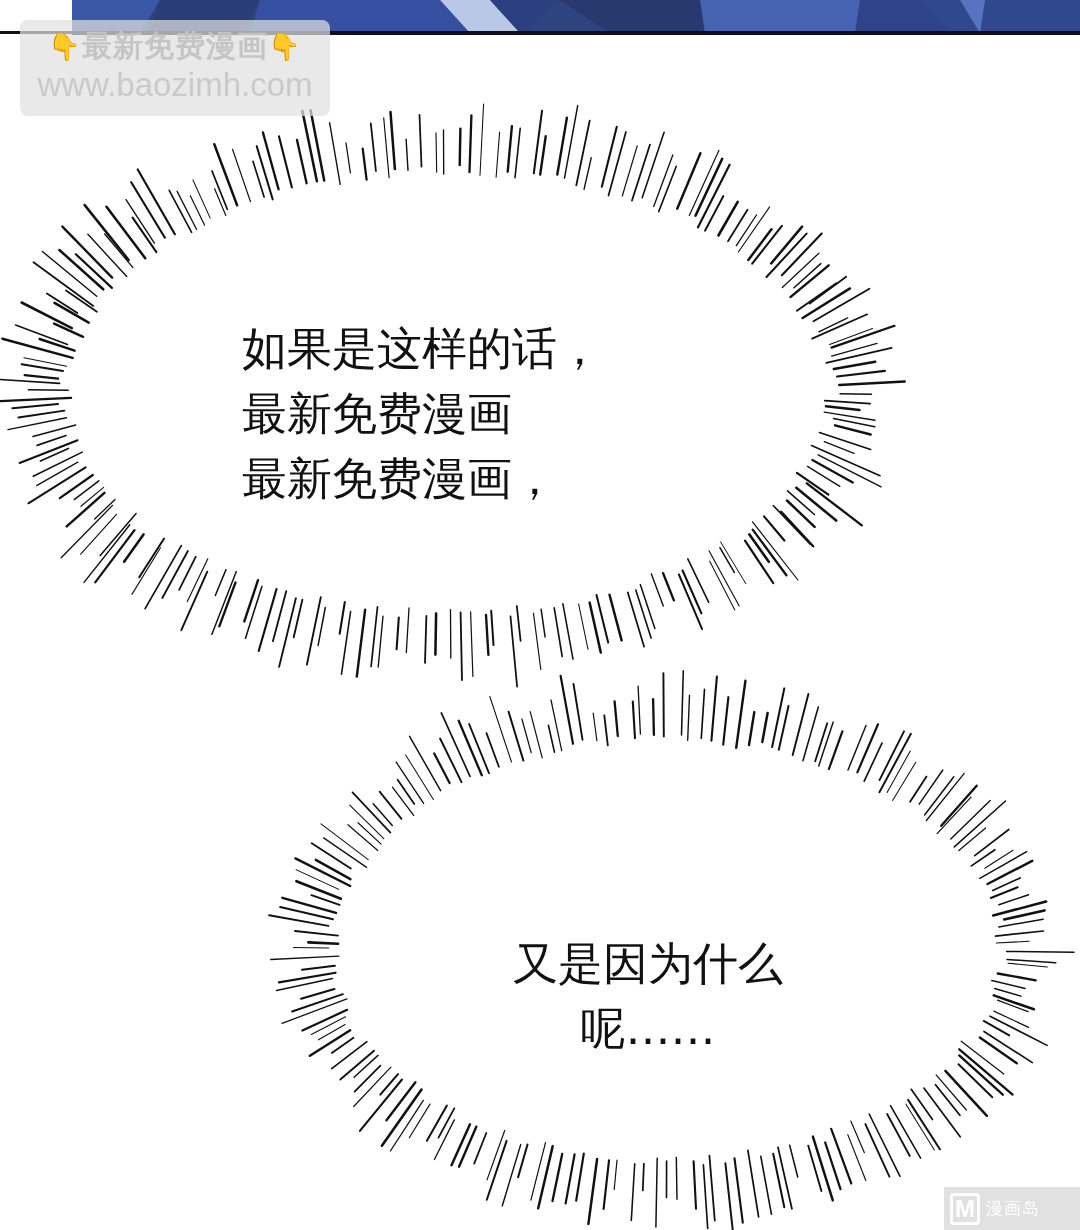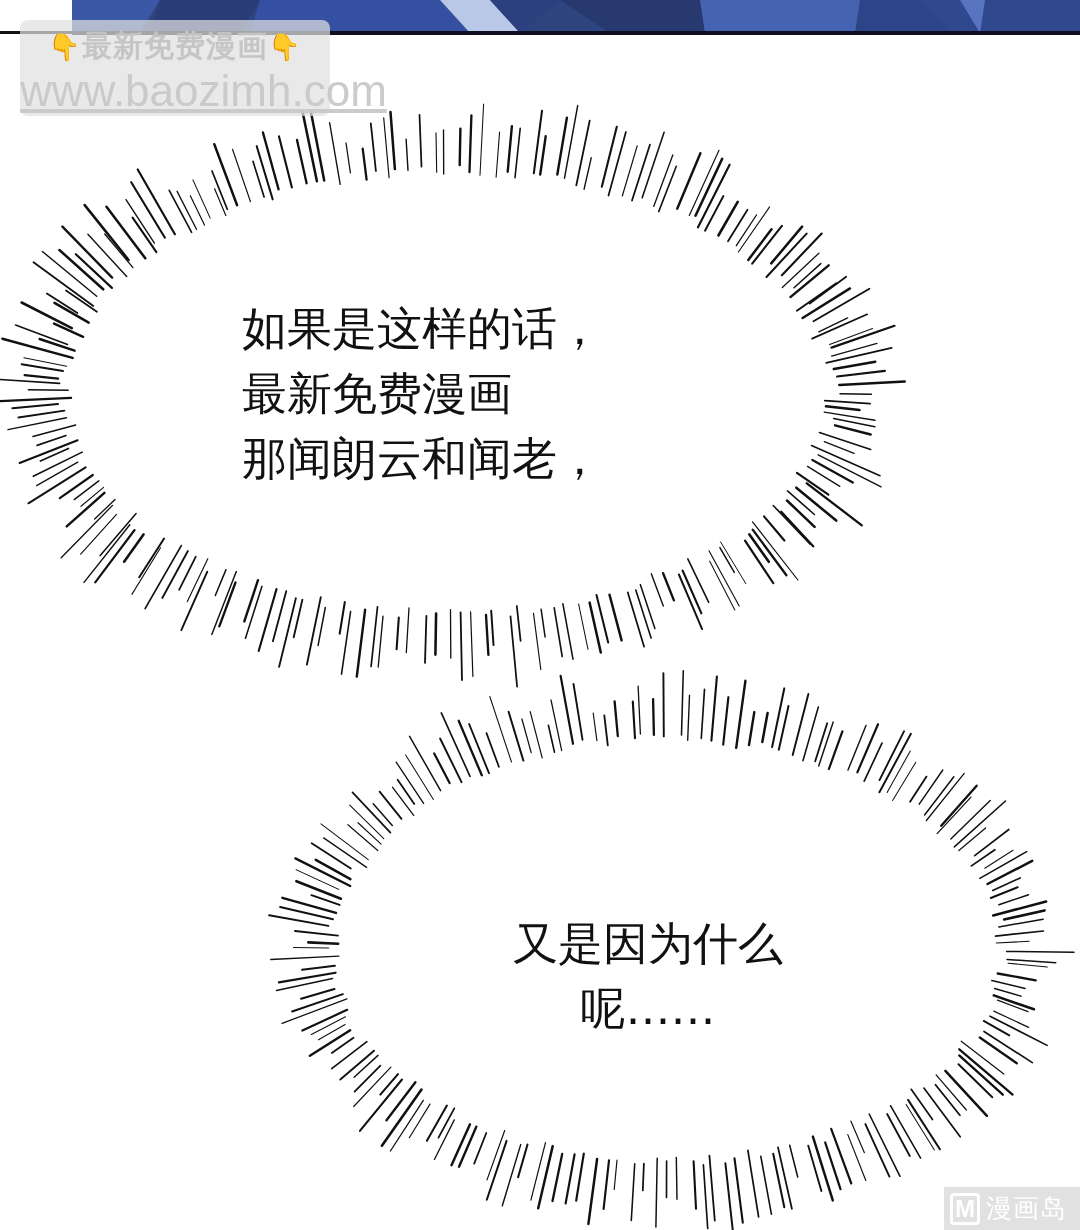--- a/index.html
+++ b/index.html
@@ -5,32 +5,32 @@
     html, body { margin: 0; padding: 0; background: #ffffff; }
     body { width: 1080px; height: 1230px; position: relative; overflow: hidden;
            font-family: "DejaVu Sans", "Liberation Sans", sans-serif; }
     .top-art { position: absolute; left: 0; top: 0; width: 1080px; height: 36px; overflow: hidden; }
     .top-art svg { display: block; }
     .watermark-top { position: absolute; left: 20px; top: 20px; width: 310px; height: 96px;
                      background: rgba(225,225,225,0.72); border-radius: 8px; }
     .wm-line1 { position: absolute; left: 0; right: 0; top: 6px; text-align: center;
                 font-size: 30px; font-weight: bold; color: rgba(195,195,195,0.95); letter-spacing: 1px; }
     .wm-line1 .hand { color: #f5b40e; font-size: 26px; font-weight: normal; }
-    .wm-line2 { position: absolute; left: 0; right: 0; top: 46px; text-align: right;
-                font-family: "Liberation Sans", sans-serif; font-size: 44px; color: rgba(200,200,200,0.95); text-decoration: underline; }
+    .wm-line2 { position: absolute; left: 0; right: 0; top: 46px; text-align: center;
+                font-family: "Liberation Sans", sans-serif; font-size: 33px; color: rgba(200,200,200,0.95); }
     .bubbles { position: absolute; left: 0; top: 0; }
     .bubble-text { position: absolute; color: #111; font-size: 45px; line-height: 65px;
-                   font-family: "DejaVu Sans", sans-serif; white-space: nowrap; }
+                   font-family: "DejaVu Sans", sans-serif; white-space: nowrap; margin-top: 20px; }
     .bubble-text div { display: block; }
     .watermark-bottom { position: absolute; left: 944px; top: 1187px; width: 136px; height: 43px;
                         background: rgba(200,200,200,0.55); display: flex; align-items: center; }
     .wmb-m { width: 30px; height: 32px; margin-left: 6px; border: 3px solid #fff; border-radius: 4px;
              box-sizing: border-box; color: #fff; font-weight: bold; font-size: 24px; line-height: 26px;
              text-align: center; font-family: "Liberation Sans", sans-serif; }
-    .wmb-text { color: #fff; font-size: 26px; margin-left: 6px; letter-spacing: 1px; }
+    .wmb-text { color: #fff; font-size: 17px; margin-left: 6px; letter-spacing: 1px; }
   </style>
 </head>
 <body>
 
 <div class="top-art">
   <svg width="1080" height="36" viewBox="0 0 1080 36">
     <rect x="0" y="0" width="1080" height="36" fill="#ffffff"></rect>
     <polygon points="72,0 1080,0 1080,33 72,33" fill="#2e447f"></polygon>
     <polygon points="72,0 160,0 140,33 72,33" fill="#3a58a6"></polygon>
     <polygon points="160,0 260,0 240,33 150,33" fill="#2a3d78"></polygon>
@@ -430,21 +430,21 @@
       <line x1="1004.1" y1="919.5" x2="1044.5" y2="910.4" stroke="#111111" stroke-width="2.57" stroke-linecap="round"></line>
       <line x1="998.8" y1="926.9" x2="1043.1" y2="919.2" stroke="#111111" stroke-width="1.54" stroke-linecap="round"></line>
       <line x1="995.5" y1="936.1" x2="1043.4" y2="931.0" stroke="#111111" stroke-width="1.67" stroke-linecap="round"></line>
       <line x1="996.3" y1="943.0" x2="1029.1" y2="941.3" stroke="#111111" stroke-width="1.15" stroke-linecap="round"></line>
     </g>
 </svg>
 
 <div class="bubble-text" style="left:242px; top:296px;">
   <div>如果是这样的话，</div>
   <div>最新免费漫画</div>
-  <div>那闻朗云和闻老，</div>
+  <div>最新免费漫画，</div>
 </div>
 
 <div class="bubble-text" style="left:513px; top:911px;text-align:center;">
   <div>又是因为什么</div>
   <div>呢……</div>
 </div>
 
 <div class="watermark-top">
   <div class="wm-line1">
     <span class="hand">👇</span><span>最新免费漫画</span><span class="hand">👇</span>

